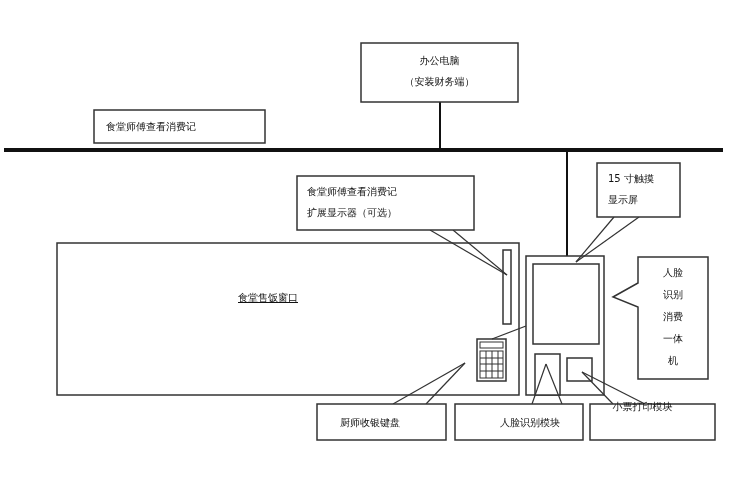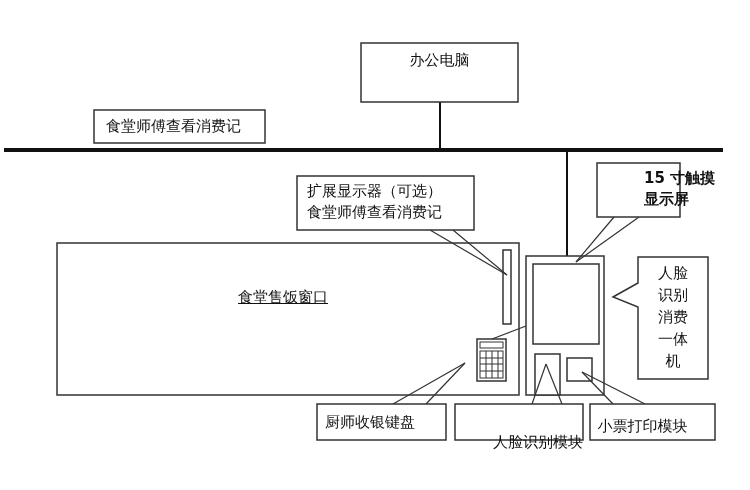--- a/index.html
+++ b/index.html
@@ -17,21 +17,21 @@
     }
     svg#diagram {
       position: absolute;
       left: 0;
       top: 0;
       width: 750px;
       height: 490px;
     }
     .lbl {
       position: absolute;
-      font-size: 15px;
+      font-size: 10px;
       line-height: 21px;
       color: #111111;
       white-space: nowrap;
     }
     .center { text-align: center; }
   </style>
 </head>
 <body>
 
 <svg id="diagram" viewBox="0 0 750 490">
@@ -97,41 +97,42 @@
 
   <g>
     <line x1="613" y1="404" x2="582" y2="372" stroke="#333" stroke-width="1.2"></line>
     <line x1="645" y1="404" x2="582" y2="372" stroke="#333" stroke-width="1.2"></line>
     <rect x="590" y="404" width="125" height="36" fill="#fff" stroke="#333" stroke-width="1.5"></rect>
   </g>
 </svg>
 
 <div class="lbl center" style="left:361px; top:50px; width:157px;">
   <div>办公电脑</div>
+  <div>（安装财务端）</div>
 </div>
 
 <div class="lbl" style="left:106px; top:116px;">食堂师傅查看消费记</div>
 
 <div class="lbl" style="left:238px; top:287px;text-decoration:underline;">食堂售饭窗口</div>
 
 <div class="lbl" style="left:307px; top:181px;">
+  <div>食堂师傅查看消费记</div>
   <div>扩展显示器（可选）</div>
-  <div>食堂师傅查看消费记</div>
 </div>
 
-<div class="lbl" style="left:644px; top:168px;font-weight:bold;">
+<div class="lbl" style="left:608px; top:168px;">
   <div>15 寸触摸</div>
   <div>显示屏</div>
 </div>
 
 <div class="lbl center" style="left:640px; top:262px; width:66px; line-height:22px;text-align:center;">
   <div>人脸</div>
   <div>识别</div>
   <div>消费</div>
   <div>一体</div>
   <div>机</div>
 </div>
 
 <div class="lbl center" style="left:317px; top:412px; width:106px;">厨师收银键盘</div>
 
-<div class="lbl center" style="left:455px; top:432px; width:150px;margin-left:8px;">人脸识别模块</div>
+<div class="lbl center" style="left:455px; top:412px; width:150px;">人脸识别模块</div>
 
-<div class="lbl center" style="left:590px; top:416px; width:105px;">小票打印模块</div>
+<div class="lbl center" style="left:590px; top:396px; width:105px;">小票打印模块</div>
 
 </body></html>

